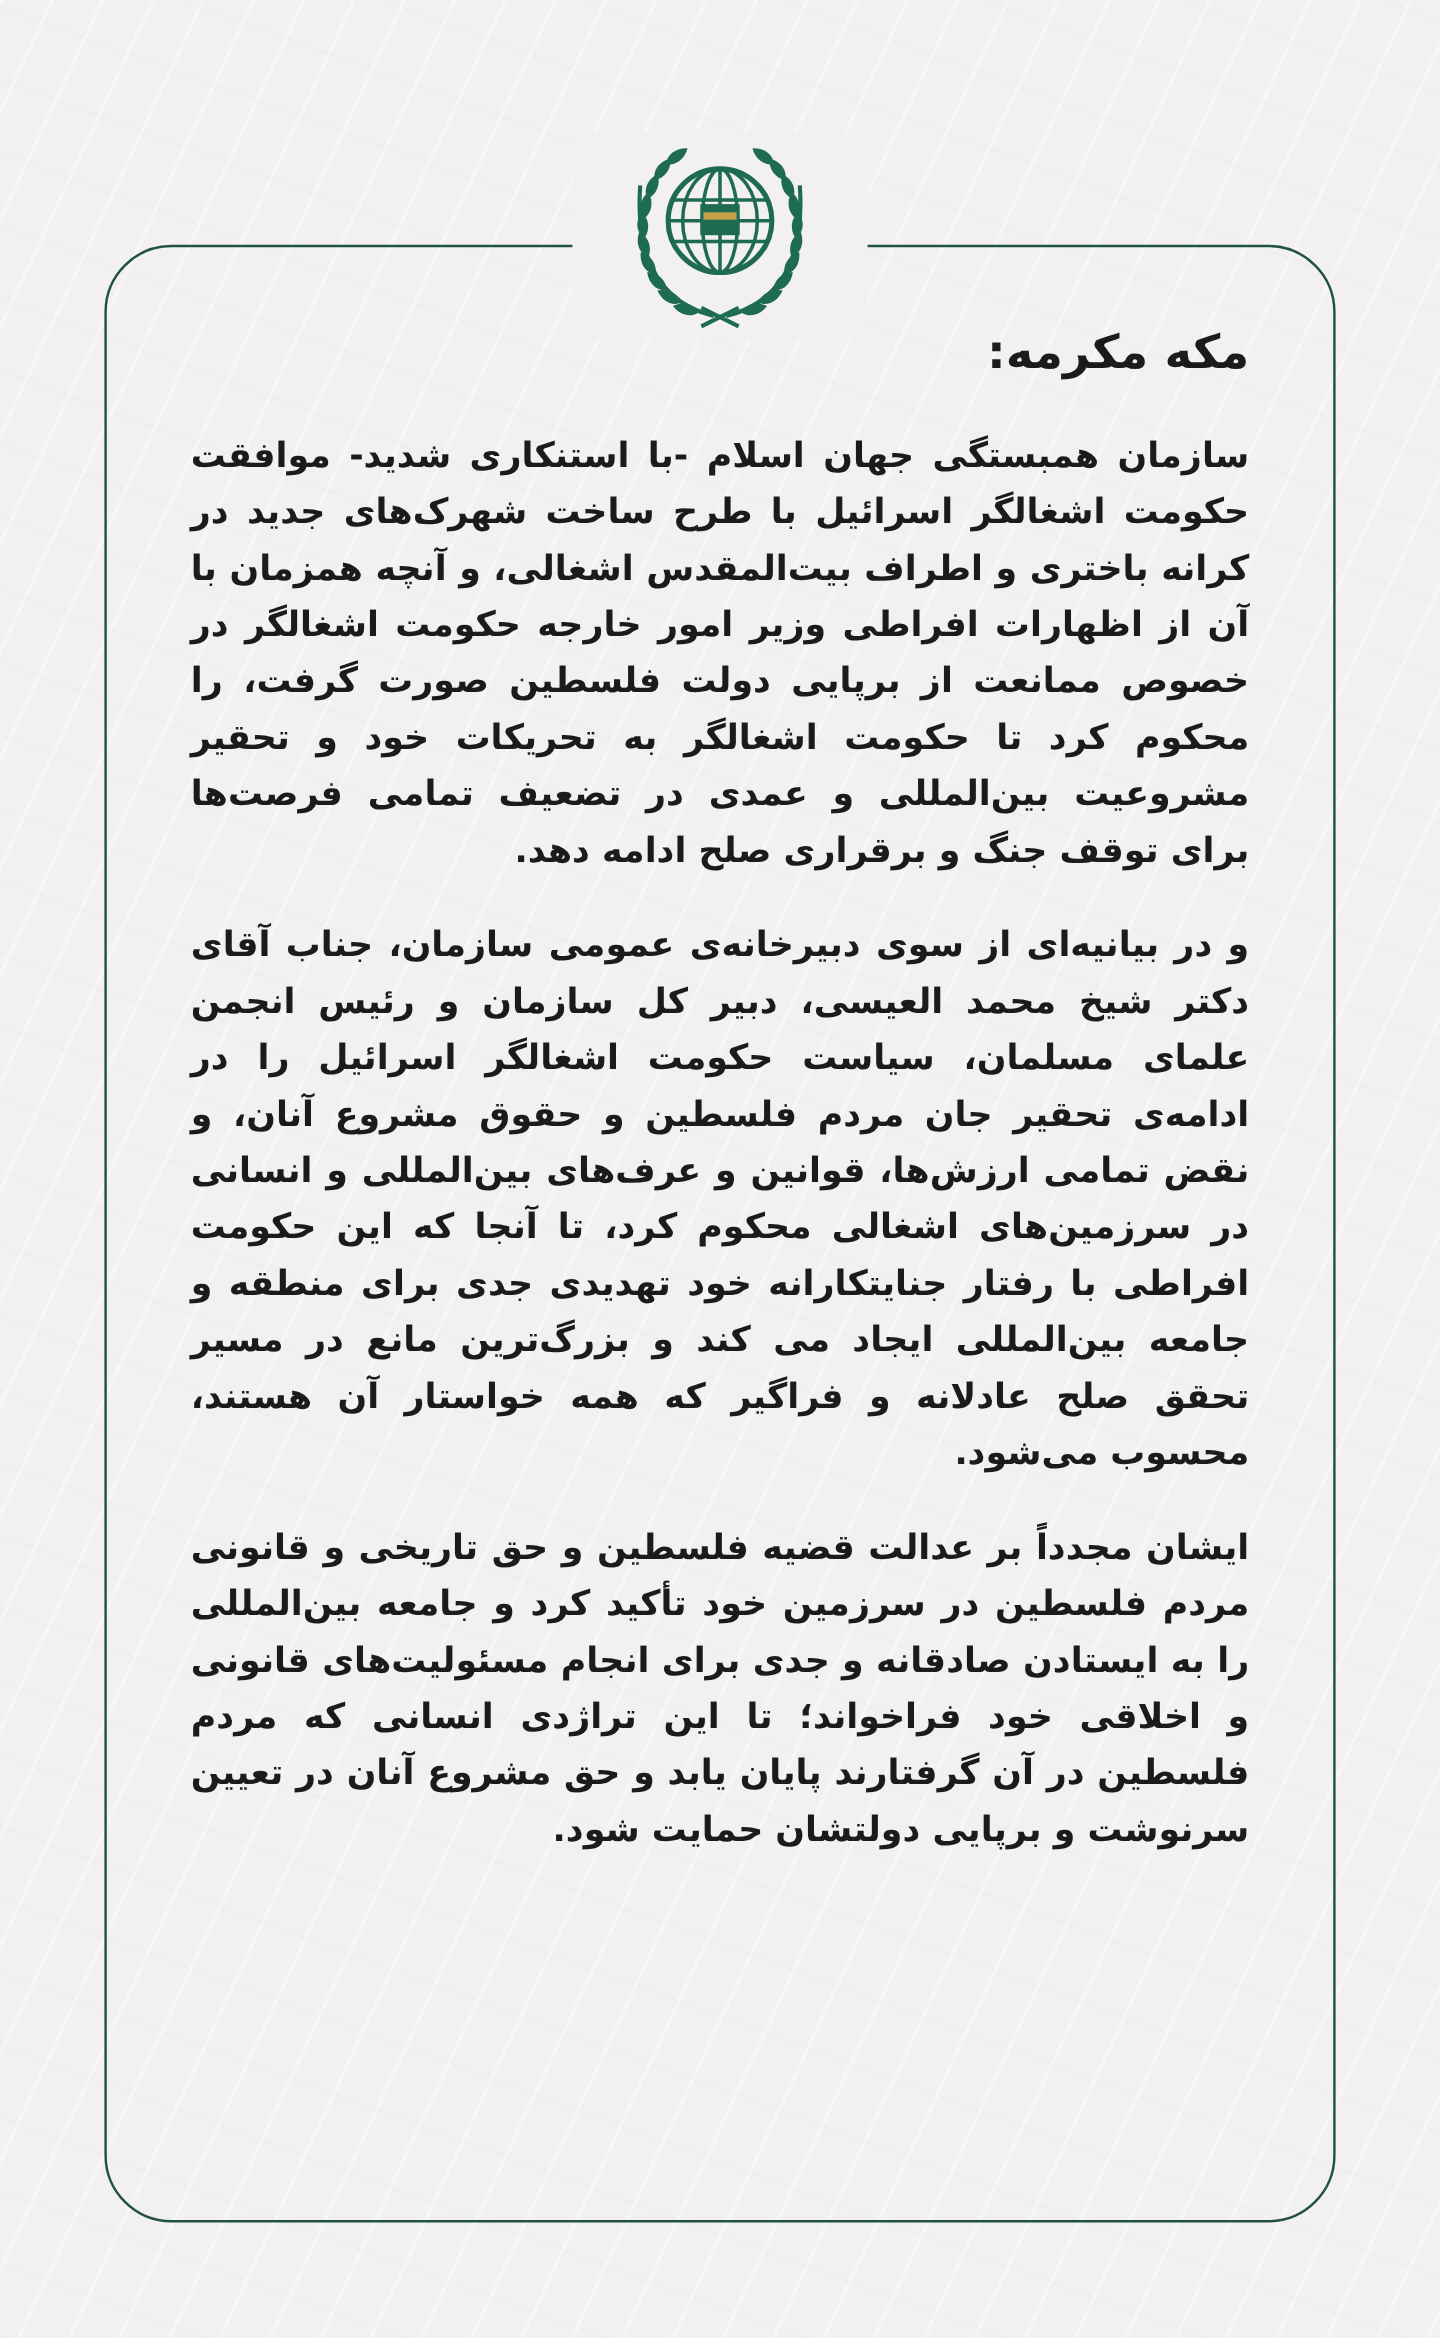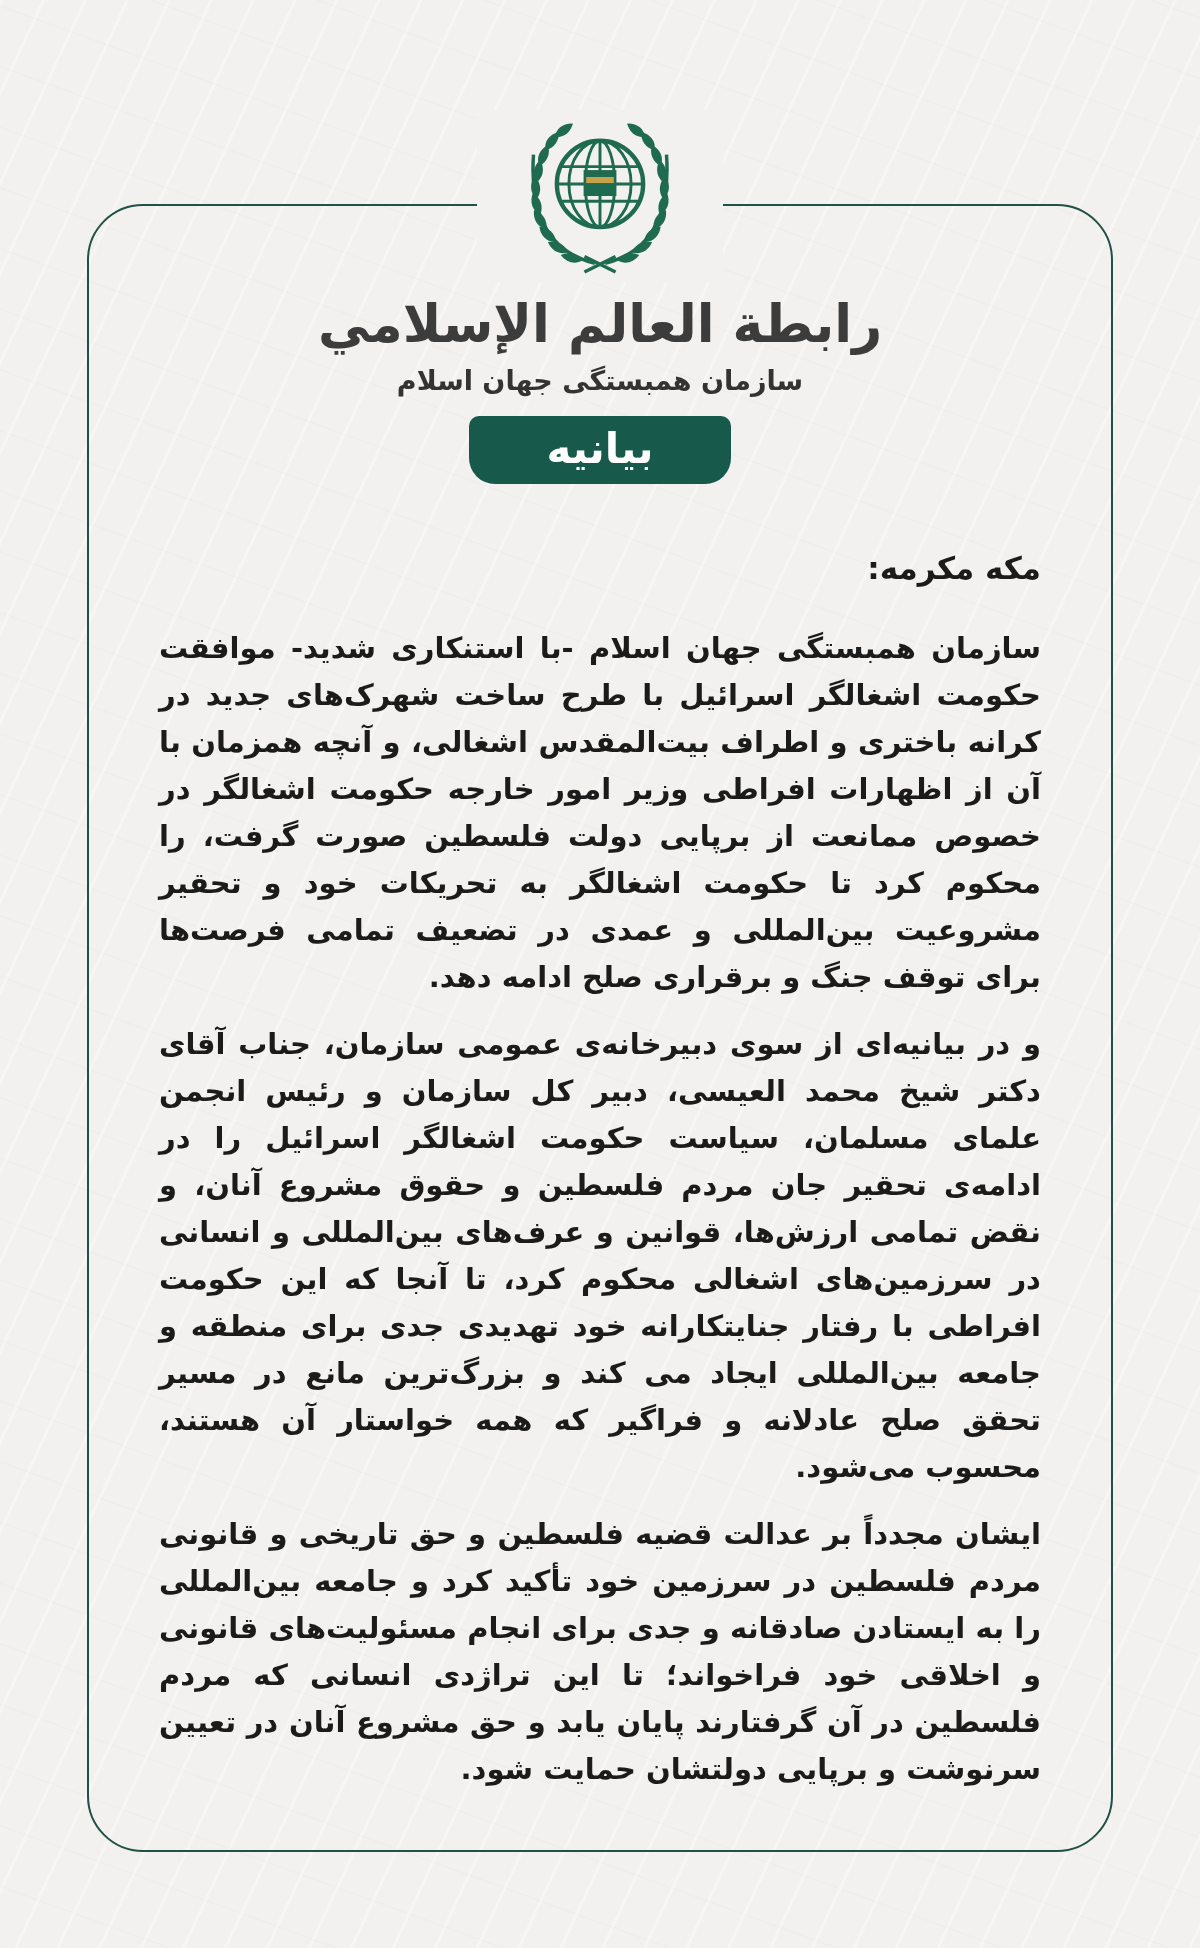--- a/index.html
+++ b/index.html
@@ -80,26 +80,26 @@
     text-align: center;
   }
 
   .content {
     direction: rtl;
     padding: 0 70px;
     color: #1b1b1b;
   }
   .dateline {
     margin-top: 66px;
-    font-size: 31px;
+    font-size: 39px;
     font-weight: 700;
     text-align: right;
   }
   .para {
-    margin-top: 20px;
+    margin-top: 32px;
     font-size: 29px;
     font-weight: 700;
     line-height: 47px;
     text-align: justify;
     text-justify: inter-word;
   }
   .para:first-of-type { margin-top: 39px; }
 </style>
 </head>
 <body>
@@ -143,27 +143,20 @@
       </g>
 
       <g>
         <use href="#branch"></use>
         <use href="#branch" transform="translate(220,0) scale(-1,1)"></use>
         <path d="M92,186 L128,168 M128,186 L92,168" stroke="#1f6b52" stroke-width="4" fill="none"></path>
       </g>
     </svg>
   </div>
 
-  <div class="masthead">
-    <div class="calligraphy" dir="rtl">رابطة العالم الإسلامي</div>
-    <div class="org-name" dir="rtl">سازمان همبستگی جهان اسلام</div>
-    <div>
-      <div class="banner" dir="rtl">بیانیه</div>
-    </div>
-  </div>
 
   <div class="content">
     <div class="dateline">مکه مکرمه:</div>
 
     <p class="para">سازمان همبستگی جهان اسلام -با استنکاری شدید- موافقت حکومت اشغالگر اسرائیل با طرح ساخت شهرک‌های جدید در کرانه باختری و اطراف بیت‌المقدس اشغالی، و آنچه همزمان با آن از اظهارات افراطی وزیر امور خارجه حکومت اشغالگر در خصوص ممانعت از برپایی دولت فلسطین صورت گرفت، را محکوم کرد تا حکومت اشغالگر به تحریکات خود و تحقیر مشروعیت بین‌المللی و عمدی در تضعیف تمامی فرصت‌ها برای توقف جنگ و برقراری صلح ادامه دهد.</p>
 
     <p class="para">و در بیانیه‌ای از سوی دبیرخانه‌ی عمومی سازمان، جناب آقای دکتر شیخ محمد العیسی، دبیر کل سازمان و رئیس انجمن علمای مسلمان، سیاست حکومت اشغالگر اسرائیل را در ادامه‌ی تحقیر جان مردم فلسطین و حقوق مشروع آنان، و نقض تمامی ارزش‌ها، قوانین و عرف‌های بین‌المللی و انسانی در سرزمین‌های اشغالی محکوم کرد، تا آنجا که این حکومت افراطی با رفتار جنایتکارانه خود تهدیدی جدی برای منطقه و جامعه بین‌المللی ایجاد می کند و بزرگ‌ترین مانع در مسیر تحقق صلح عادلانه و فراگیر که همه خواستار آن هستند، محسوب می‌شود.</p>
 
     <p class="para">ایشان مجدداً بر عدالت قضیه فلسطین و حق تاریخی و قانونی مردم فلسطین در سرزمین خود تأکید کرد و جامعه بین‌المللی را به ایستادن صادقانه و جدی برای انجام مسئولیت‌های قانونی و اخلاقی خود فراخواند؛ تا این تراژدی انسانی که مردم فلسطین در آن گرفتارند پایان یابد و حق مشروع آنان در تعیین سرنوشت و برپایی دولتشان حمایت شود.</p>
   </div>

